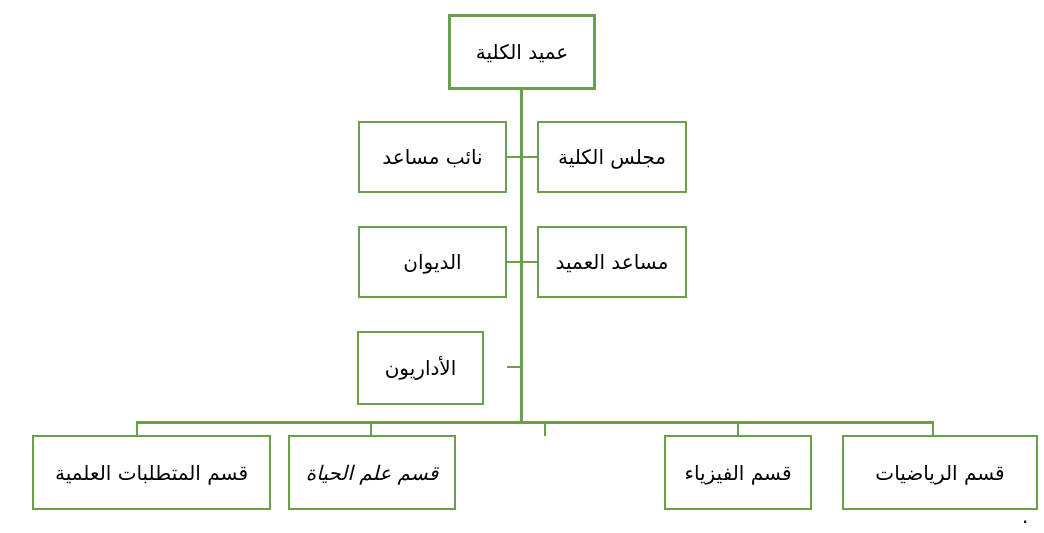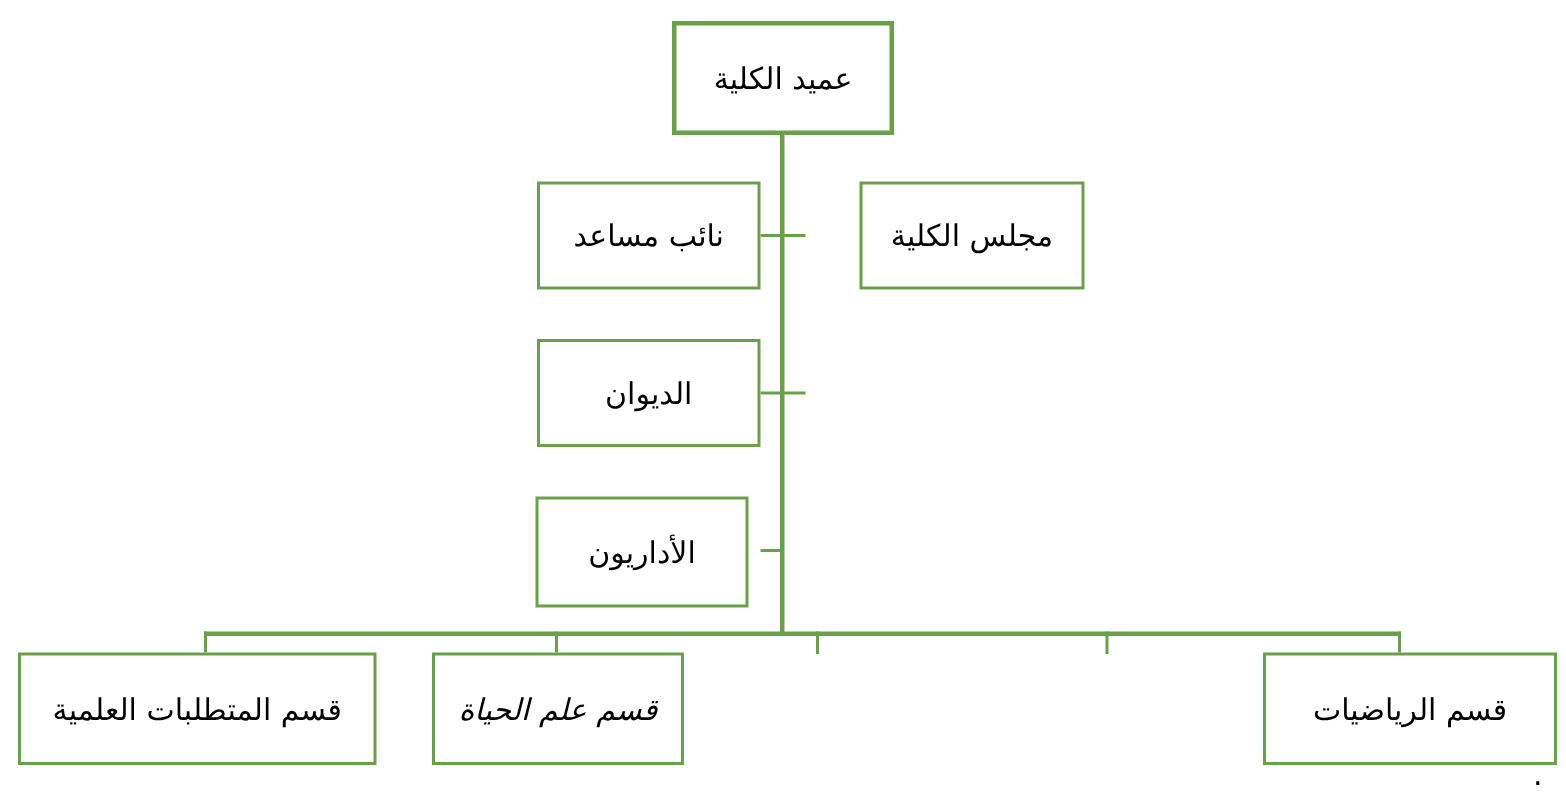--- a/index.html
+++ b/index.html
@@ -65,42 +65,48 @@
   <div class="connector" style="left:932px; top:421px; width:2px; height:15px;"></div>
 
   <div class="node thick" style="left:448px; top:14px; width:148px; height:76px;">
     <span class="label" lang="ar" dir="rtl">عميد الكلية</span>
   </div>
 
   <div class="node" style="left:358px; top:121px; width:149px; height:72px;">
     <span class="label" lang="ar" dir="rtl">نائب مساعد</span>
   </div>
 
-  <div class="node" style="left:537px; top:121px; width:150px; height:72px;margin-left:36px;">
+  <div class="node" style="left:537px; top:121px; width:150px; height:72px;">
     <span class="label" lang="ar" dir="rtl">مجلس الكلية</span>
   </div>
 
   <div class="node" style="left:358px; top:226px; width:149px; height:72px;">
     <span class="label" lang="ar" dir="rtl">الديوان</span>
   </div>
 
+  <div class="node" style="left:537px; top:226px; width:150px; height:72px;">
+    <span class="label" lang="ar" dir="rtl">مساعد العميد</span>
+  </div>
 
-  <div class="node" style="left:357px; top:331px; width:142px; height:74px;">
+  <div class="node" style="left:357px; top:331px; width:127px; height:74px;">
     <span class="label" lang="ar" dir="rtl">الأداريون</span>
   </div>
 
-  <div class="node" style="left:12px; top:435px; width:239px; height:75px;">
+  <div class="node" style="left:32px; top:435px; width:239px; height:75px;">
     <span class="label" lang="ar" dir="rtl">قسم المتطلبات العلمية</span>
   </div>
 
   <div class="node" style="left:288px; top:435px; width:168px; height:75px;font-style:italic;">
     <span class="label" lang="ar" dir="rtl">قسم علم الحياة</span>
   </div>
 
 
+  <div class="node" style="left:664px; top:435px; width:148px; height:75px;">
+    <span class="label" lang="ar" dir="rtl">قسم الفيزياء</span>
+  </div>
 
   <div class="node" style="left:842px; top:435px; width:196px; height:75px;">
     <span class="label" lang="ar" dir="rtl">قسم الرياضيات</span>
   </div>
 
   <span class="stray-mark">.</span>
 
 </div>
 
 </body></html>

